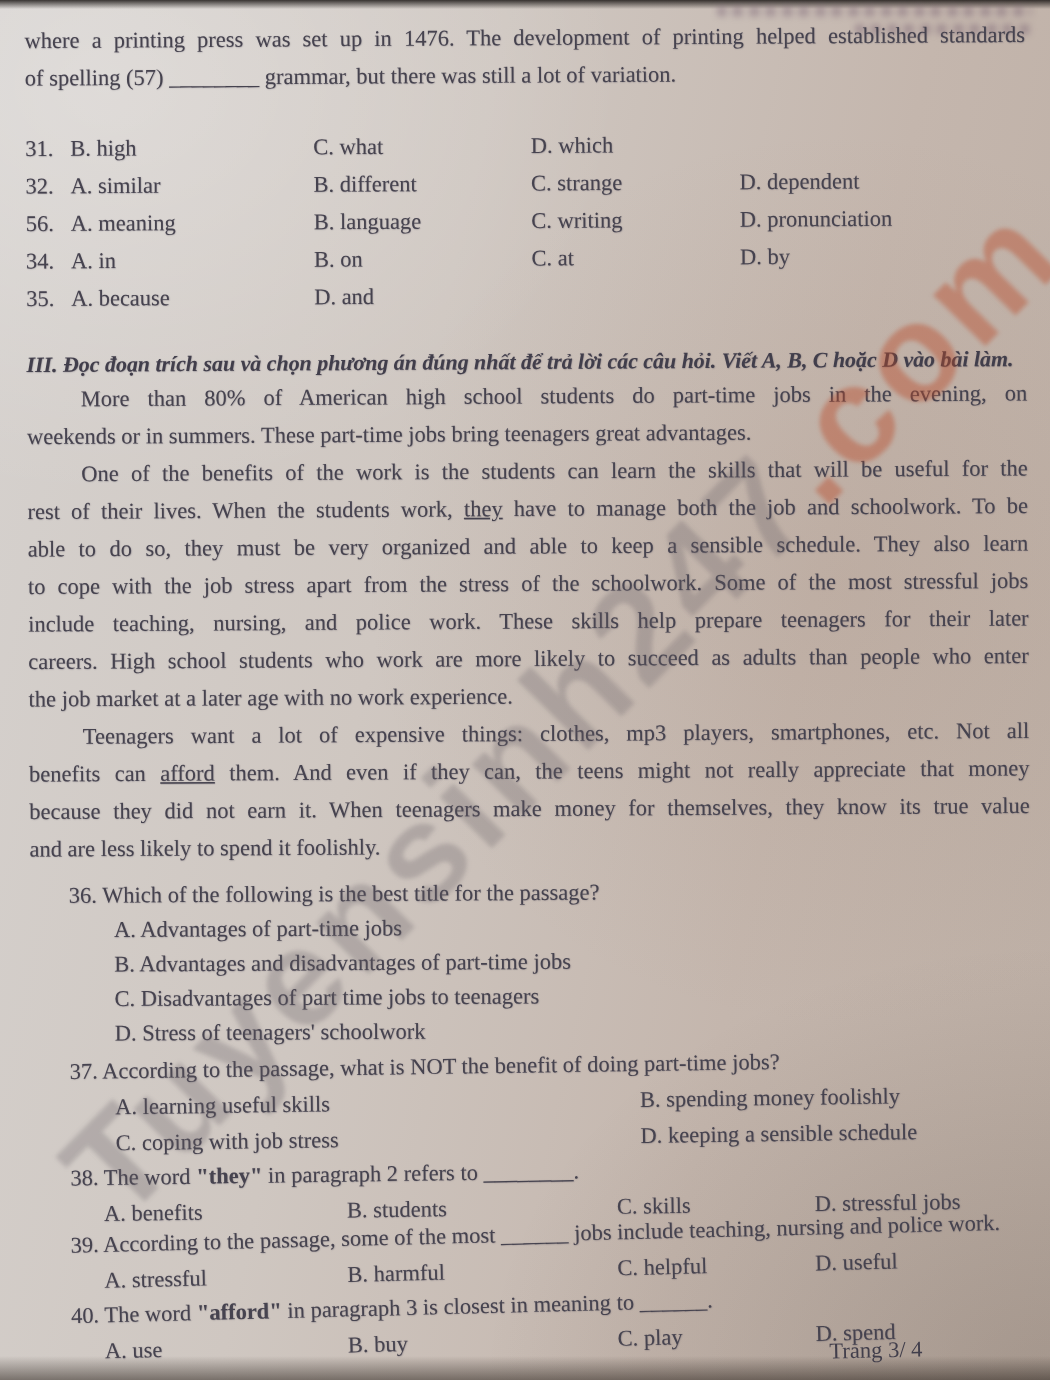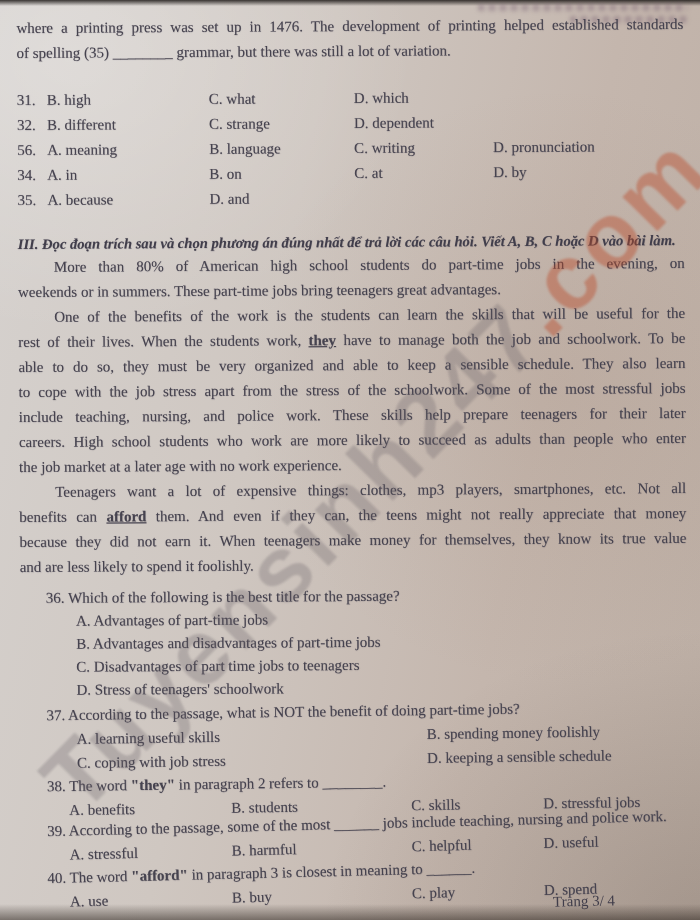--- a/index.html
+++ b/index.html
@@ -21,21 +21,21 @@
   .sheet{
     position:absolute;inset:0;padding:14px 14px 0 19px;
     transform:rotate(-0.35deg);
     color:#46434f;
     font-size:15px;
     text-shadow:0.3px 0.3px 0.8px rgba(70,66,82,0.45);
   }
   .line{line-height:25px;white-space:nowrap;}
   .jline{line-height:25px;text-align:justify;text-align-last:justify;}
   .indent{text-indent:36px;}
-  .kw-ul{font-weight:bold;text-decoration:underline;}
+  .kw-ul{font-weight:normal;text-decoration:underline;}
   .kw-b{font-weight:bold;}
   .cloze{margin-top:22px;}
   .cloze-row{
     display:grid;grid-template-columns:30px 162px 145px 139px auto;
     line-height:25px;
   }
   .sec-heading{
     margin-top:20px;line-height:22px;
     font-weight:bold;font-style:italic;color:#413e4b;
     font-size:14.6px;white-space:nowrap;
@@ -81,32 +81,33 @@
 
 <div class="stamp">
   <div class="row1"></div>
   <div class="row2"></div>
 </div>
 
 <div class="sheet">
 
   <div>
     <div class="jline"><span>where a printing press was set up in 1476. The development of printing helped established standards</span></div>
-    <div class="line"><span>of spelling (35) </span><span>________</span><span> grammar, but there was still a lot of variation.</span></div>
+    <div class="line"><span>of spelling (57) </span><span>________</span><span> grammar, but there was still a lot of variation.</span></div>
   </div>
 
   <div class="cloze">
     <div class="cloze-row">
       <span>31.</span>
       <span>B. high</span>
       <span>C. what</span>
       <span>D. which</span>
     </div>
     <div class="cloze-row">
       <span>32.</span>
+      <span>A. similar</span>
       <span>B. different</span>
       <span>C. strange</span>
       <span>D. dependent</span>
     </div>
     <div class="cloze-row">
       <span>56.</span>
       <span>A. meaning</span>
       <span>B. language</span>
       <span>C. writing</span>
       <span>D. pronunciation</span>

